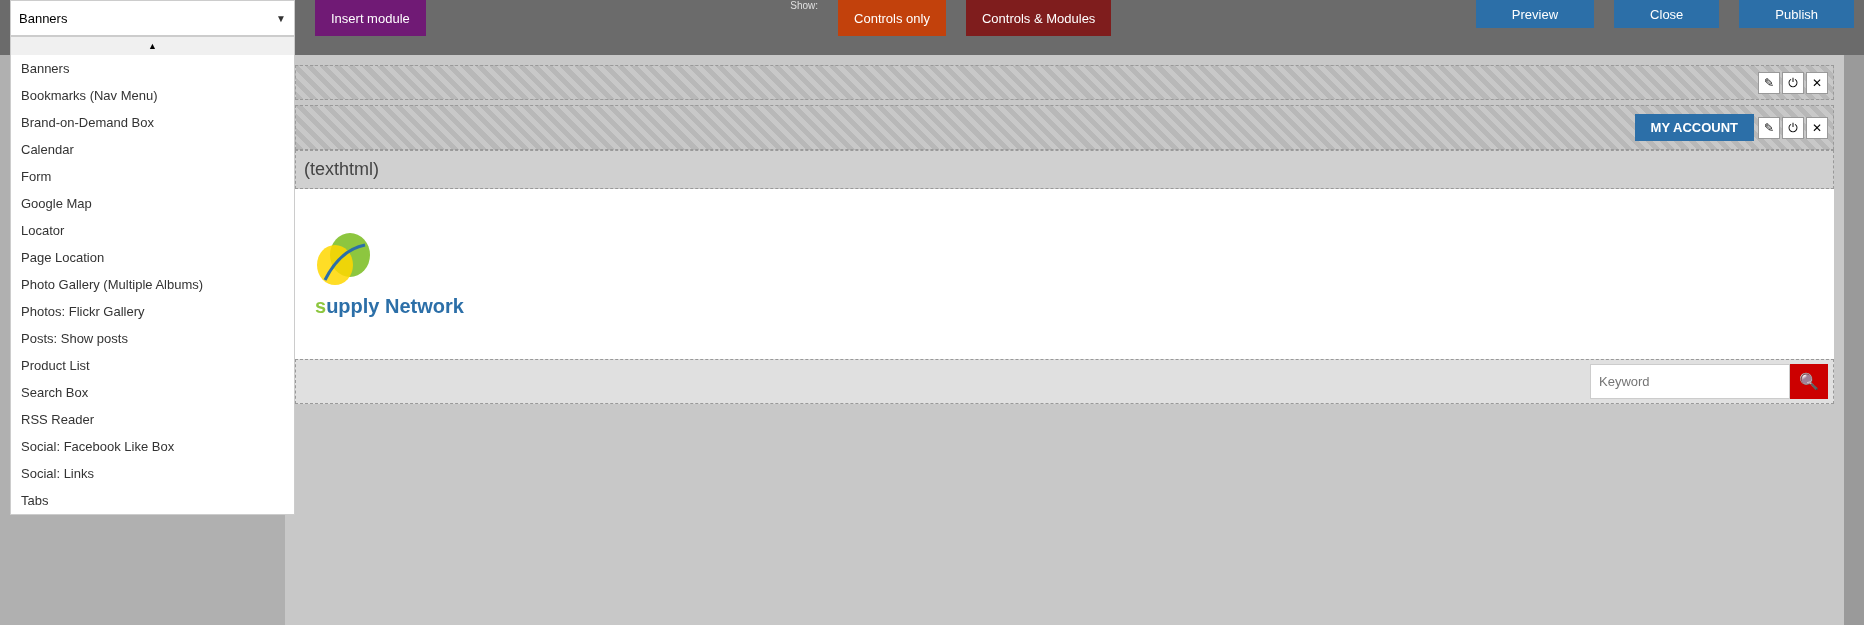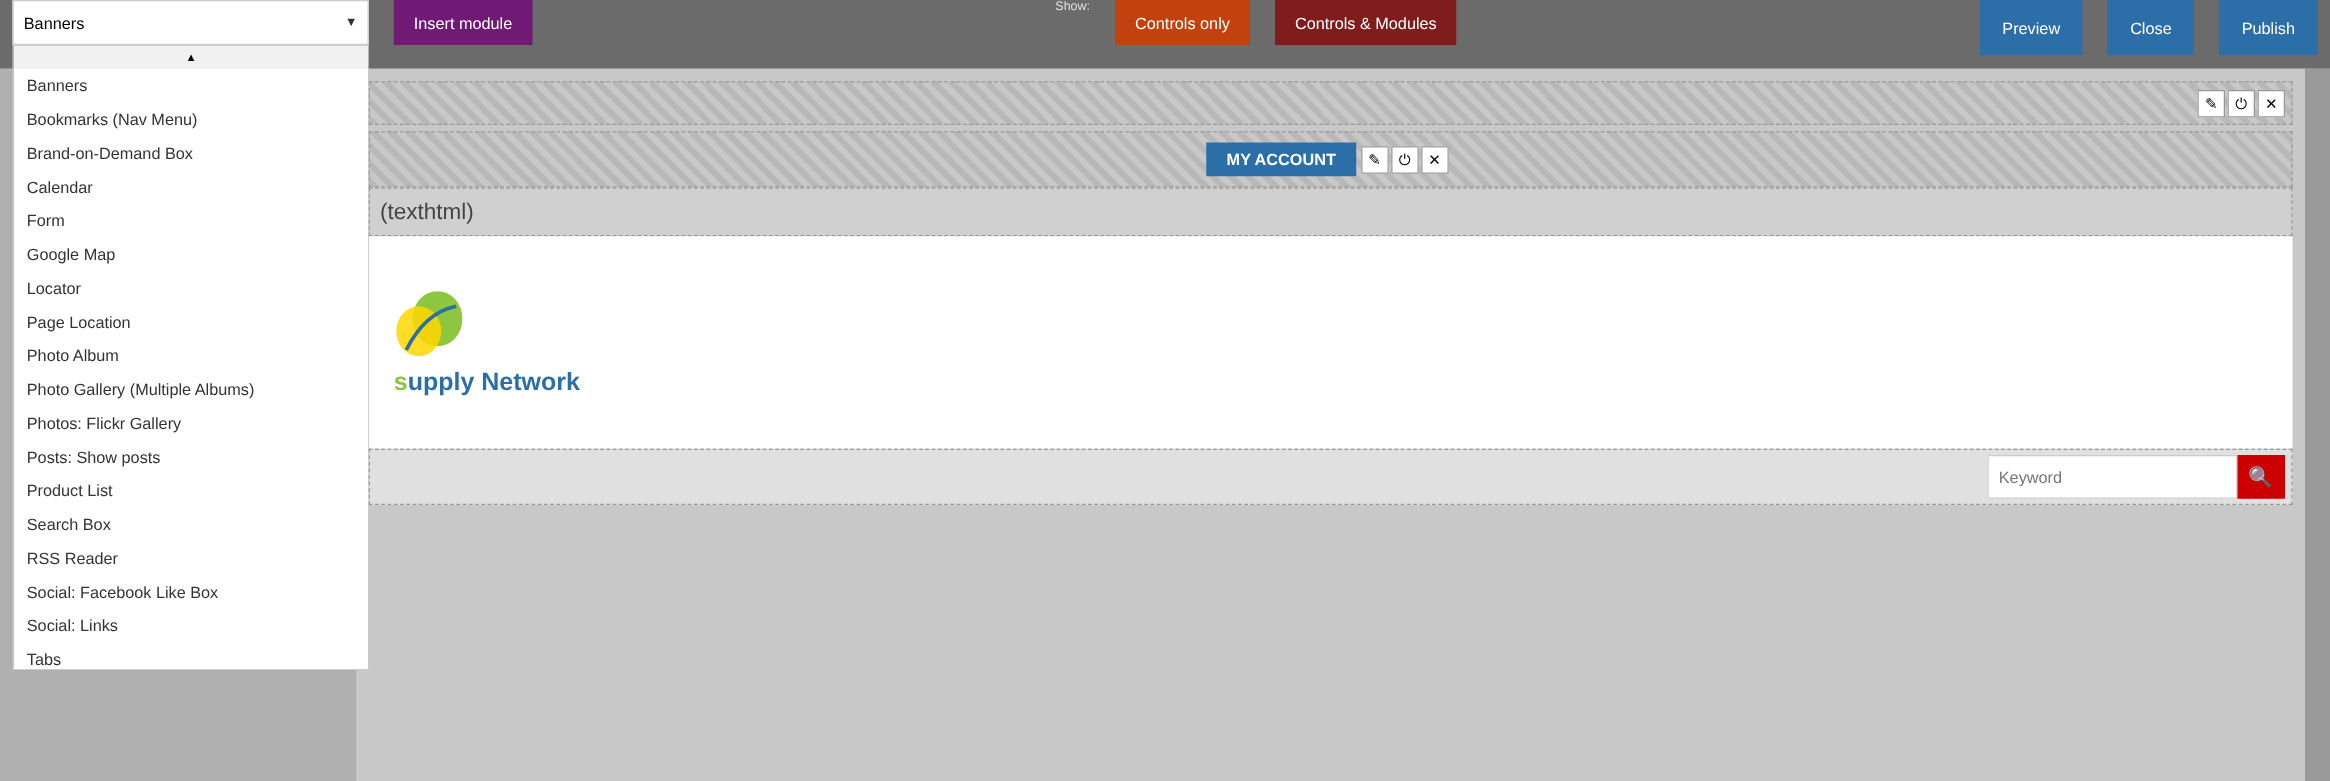--- a/index.html
+++ b/index.html
@@ -64,22 +64,22 @@
       font-size: 13px;
     }
 
     .btn-show.active {
       background: #c2410c;
     }
 
     .spacer { flex: 1; }
 
     .btn-action {
-      height: 44px;
-      padding: 0 18px;
+      height: 28px;
+      padding: 0 36px;
       background: #2c6fa8;
       color: white;
       border: none;
       cursor: pointer;
       font-size: 13px;
     }
 
     
     .dropdown-menu {
       position: absolute;
@@ -163,21 +163,21 @@
       cursor: pointer;
       display: flex;
       align-items: center;
       justify-content: center;
       font-size: 12px;
     }
 
     .nav-block {
       display: flex;
       align-items: center;
-      justify-content: center;
+      justify-content: flex-end;
       background: repeating-linear-gradient(
         45deg,
         #b8b8b8,
         #b8b8b8 5px,
         #c8c8c8 5px,
         #c8c8c8 10px
       );
       height: 45px;
       border: 1px dashed #999;
       padding-right: 5px;
@@ -293,21 +293,20 @@
       <div class="dropdown-scroll-arrow">▲</div>
       <div class="items">
         <div class="dropdown-item">Banners</div>
         <div class="dropdown-item">Bookmarks (Nav Menu)</div>
         <div class="dropdown-item">Brand-on-Demand Box</div>
         <div class="dropdown-item">Calendar</div>
         <div class="dropdown-item">Form</div>
         <div class="dropdown-item">Google Map</div>
         <div class="dropdown-item">Locator</div>
         <div class="dropdown-item">Page Location</div>
-        <div class="dropdown-item">Photo Album</div>
         <div class="dropdown-item">Photo Gallery (Multiple Albums)</div>
         <div class="dropdown-item">Photos: Flickr Gallery</div>
         <div class="dropdown-item">Posts: Show posts</div>
         <div class="dropdown-item">Product List</div>
         <div class="dropdown-item">Search Box</div>
         <div class="dropdown-item">RSS Reader</div>
         <div class="dropdown-item">Social: Facebook Like Box</div>
         <div class="dropdown-item">Social: Links</div>
         <div class="dropdown-item">Tabs</div>
 

